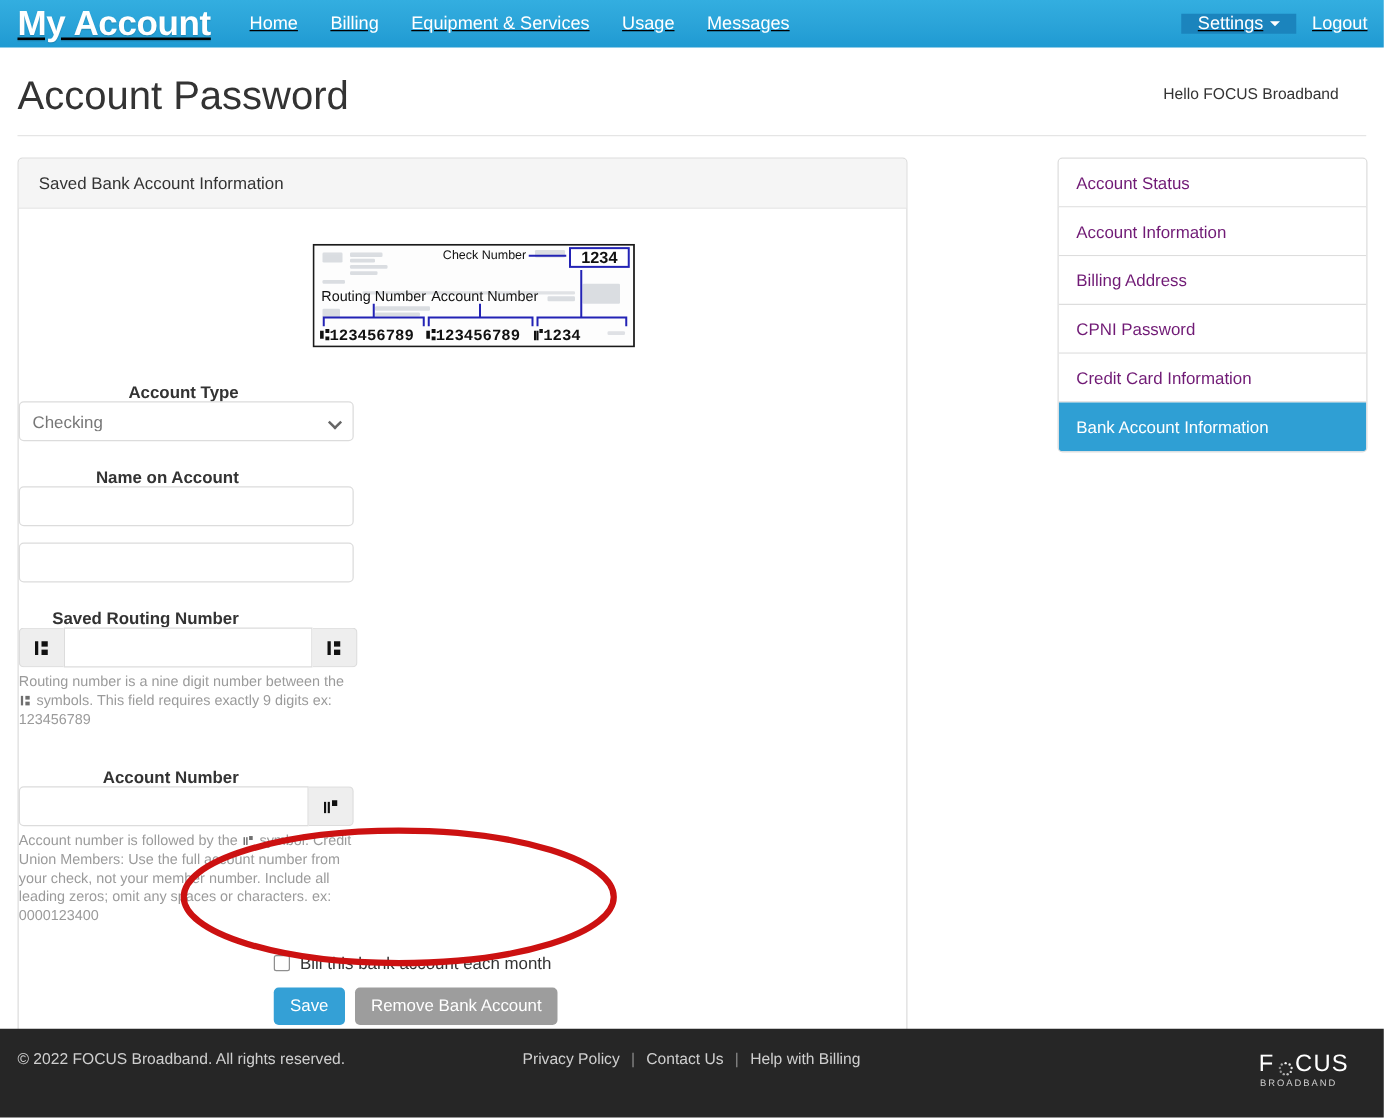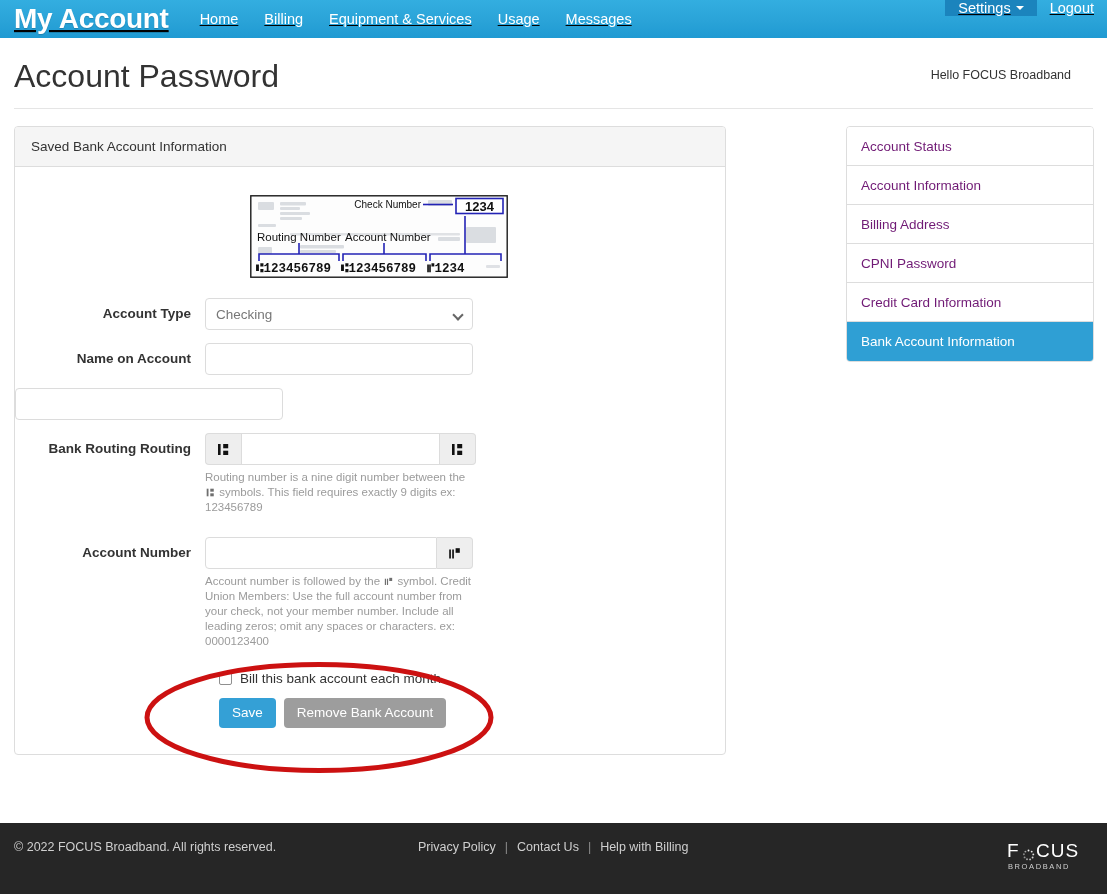--- a/index.html
+++ b/index.html
@@ -29,21 +29,21 @@
   .nav-links { display: flex; align-items: stretch; }
   .nav-link {
     display: flex; align-items: center;
     padding: 0 13px;
     color: #ffffff;
     font-size: 14.5px;
     text-decoration: none;
     cursor: pointer;
     white-space: nowrap;
   }
-  .nav-right { margin-left: auto; display: flex; align-items: flex-start; border-radius: 15px; }
+  .nav-right { margin-left: auto; display: flex; align-items: center; border-radius: 15px; }
   .nav-link.active { background: #1b84bd; }
   .caret {
     display: inline-block;
     width: 0; height: 0;
     margin-left: 5px;
     border-left: 4px solid transparent;
     border-right: 4px solid transparent;
     border-top: 4px solid #ffffff;
   }
 
@@ -92,20 +92,21 @@
   .check-wrap {
     display: flex; justify-content: center;
     margin: 10px 0 20px 18px;
   }
   .check-img { width: 258px; height: 83px; display: block; }
 
   
   .form-row {
     display: flex; align-items: flex-start;
     margin-bottom: 13px;
+    flex-direction: column;
   }
   .form-label {
     width: 190px;
     text-align: right;
     padding-right: 14px;
     padding-top: 8px;
     font-size: 13.5px;
     font-weight: bold;
     color: #333333;
   }
@@ -329,21 +330,21 @@
       </div>
     </div>
 
     <div class="form-row">
       <div class="form-ctrl">
         <input class="inp" type="text" value="" style="">
       </div>
     </div>
 
     <div class="form-row">
-      <div class="form-label">Bank Routing Routing</div>
+      <div class="form-label">Saved Routing Number</div>
       <div class="form-ctrl">
         <div class="igroup">
           <span class="addon left">
             <svg width="13" height="13" viewBox="0 0 13 13">
               <rect x="1" y="1" width="2.6" height="11" fill="#111"></rect>
               <rect x="6.2" y="1" width="5" height="4.3" fill="#111"></rect>
               <rect x="6.2" y="7.7" width="5" height="4.3" fill="#111"></rect>
             </svg>
           </span>
           <input class="inp" type="text" value="" style="">

